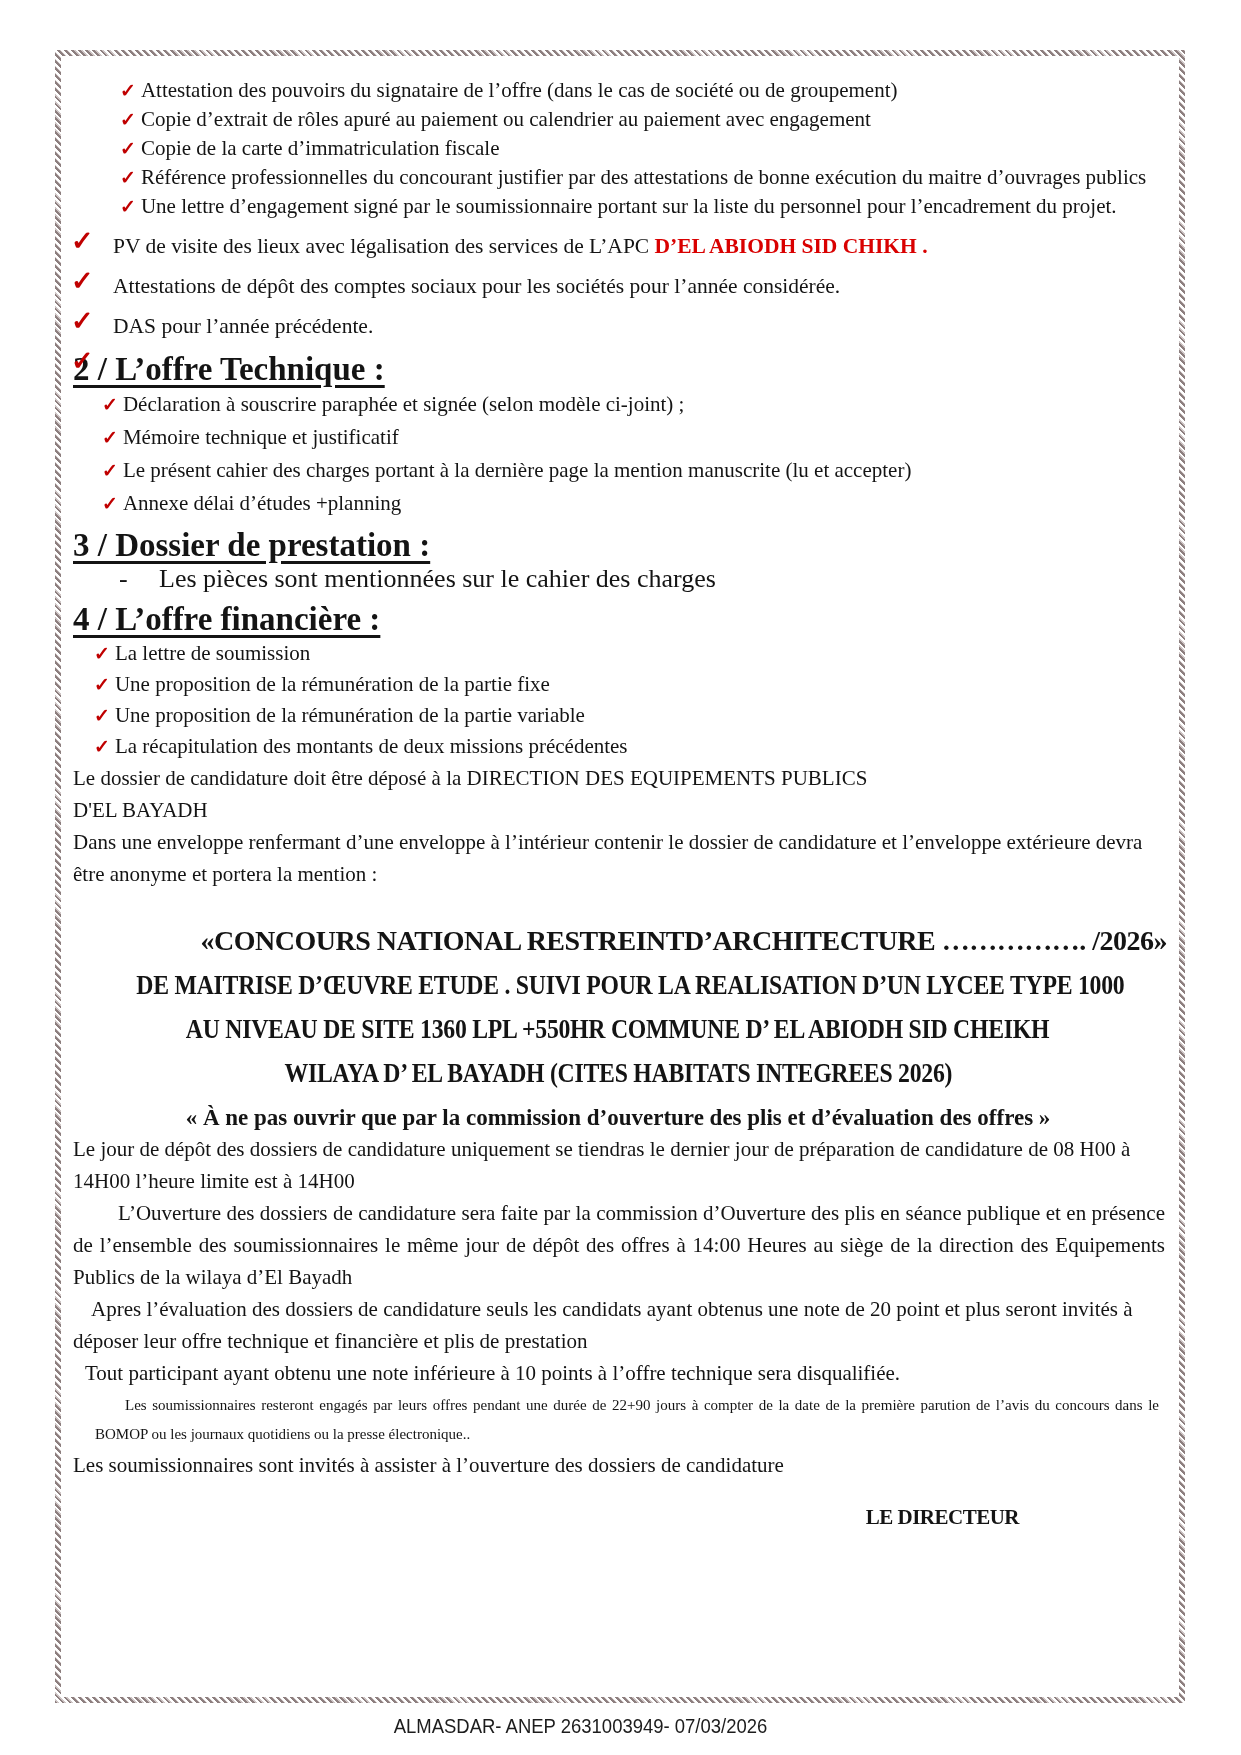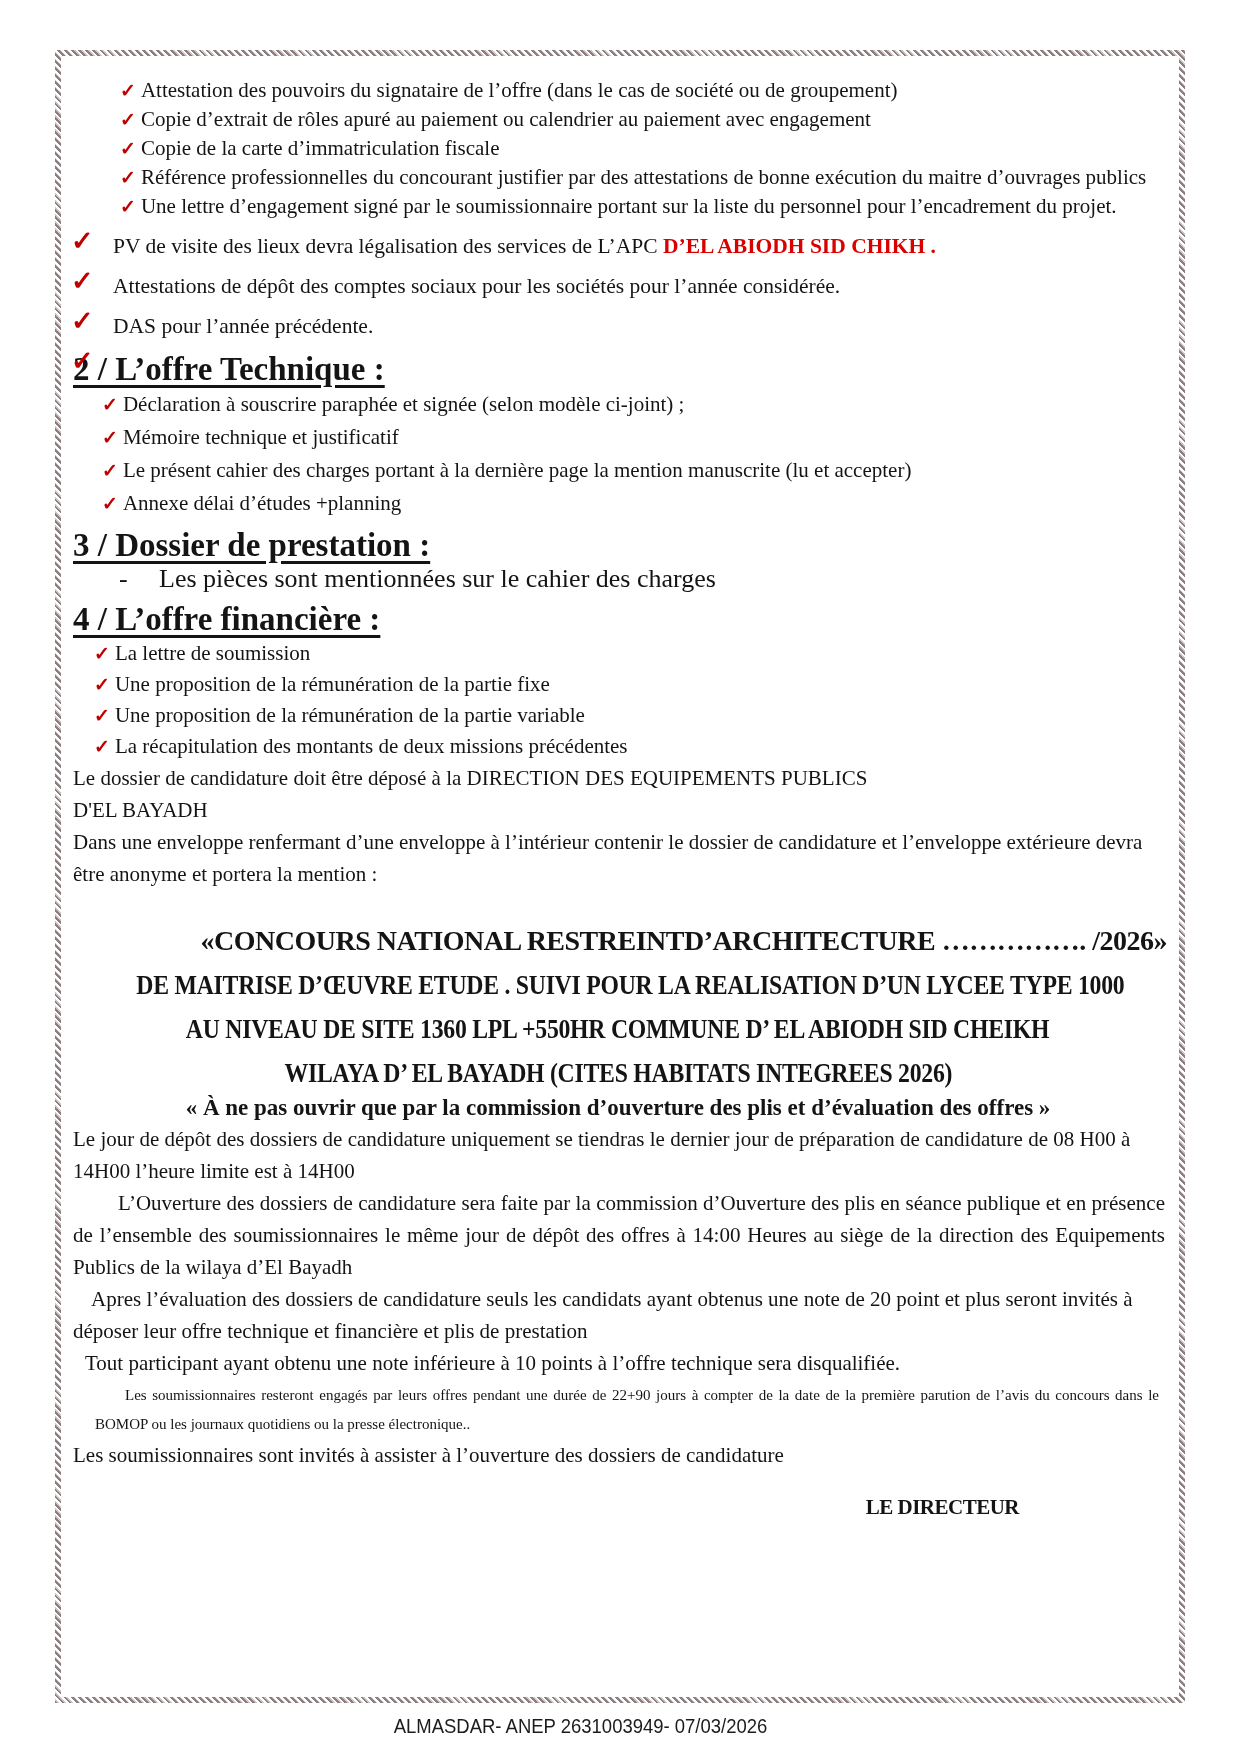--- a/index.html
+++ b/index.html
@@ -37,21 +37,21 @@
   p.plain{margin:0 0 0 4px;font-size:21px;line-height:32px;}
   p.just{text-align:justify;margin-right:2px;}
   .ind45{text-indent:45px;}
   .ind18{text-indent:18px;}
   .ind12{text-indent:12px;}
   p.engage{margin:2px 8px 0 26px;font-size:15px;line-height:29px;text-indent:30px;text-align:justify;}
   
   .t1{text-align:right;font-weight:bold;font-size:28px;margin-top:33px;line-height:36px;letter-spacing:-0.5px;}
   .t-cond{text-align:center;font-weight:bold;font-size:27px;margin-top:8px;line-height:36px;}
   .t-cond .cond{display:inline-block;transform:scaleX(0.88);transform-origin:center;white-space:nowrap;letter-spacing:-0.3px;}
-  .warn{text-align:center;font-weight:bold;font-size:23px;margin-top:2px;line-height:30px;}
+  .warn{text-align:center;font-weight:bold;font-size:23px;margin-top:12px;line-height:30px;}
   
   .director{text-align:right;padding-right:148px;font-size:21px;font-weight:bold;margin-top:24px;letter-spacing:-0.5px;}
   
   .footer{
     position:absolute;left:-40px;top:1714px;width:1241px;text-align:center;
     font-family:"Liberation Sans","DejaVu Sans",sans-serif;font-size:21px;color:#1c1c1c;
     transform:scaleX(0.88);transform-origin:center;
   }
 </style>
 </head>
@@ -63,21 +63,21 @@
     <li><span class="chk">✓</span><span>Attestation des pouvoirs du signataire  de l’offre (dans le cas de société ou de groupement)</span></li>
     <li><span class="chk">✓</span><span>Copie d’extrait de rôles apuré au paiement ou calendrier au paiement avec engagement</span></li>
     <li><span class="chk">✓</span><span>Copie de la carte d’immatriculation fiscale</span></li>
     <li><span class="chk">✓</span><span>Référence professionnelles du concourant justifier par des attestations de bonne exécution du maitre d’ouvrages publics</span></li>
     <li><span class="chk">✓</span><span>Une lettre d’engagement signé par le soumissionnaire portant sur la liste du personnel pour l’encadrement du projet.</span></li>
   </ul>
 
   <ul class="checks-big">
     <li>
       <span class="chk-big">✓</span>
-      <span>PV de visite des lieux devra légalisation des services de L’APC </span><span class="red-strong">D’EL ABIODH SID CHIKH  .</span>
+      <span>PV de visite des lieux avec légalisation des services de L’APC </span><span class="red-strong">D’EL ABIODH SID CHIKH  .</span>
     </li>
     <li>
       <span class="chk-big">✓</span>
       <span>Attestations de dépôt des comptes sociaux pour les sociétés pour l’année considérée.</span>
     </li>
     <li>
       <span class="chk-big">✓</span>
       <span>DAS  pour l’année précédente.</span>
     </li>
     <li>

